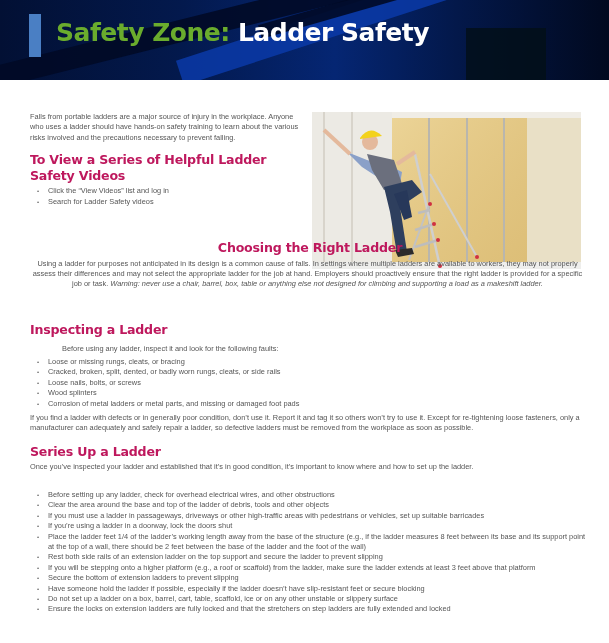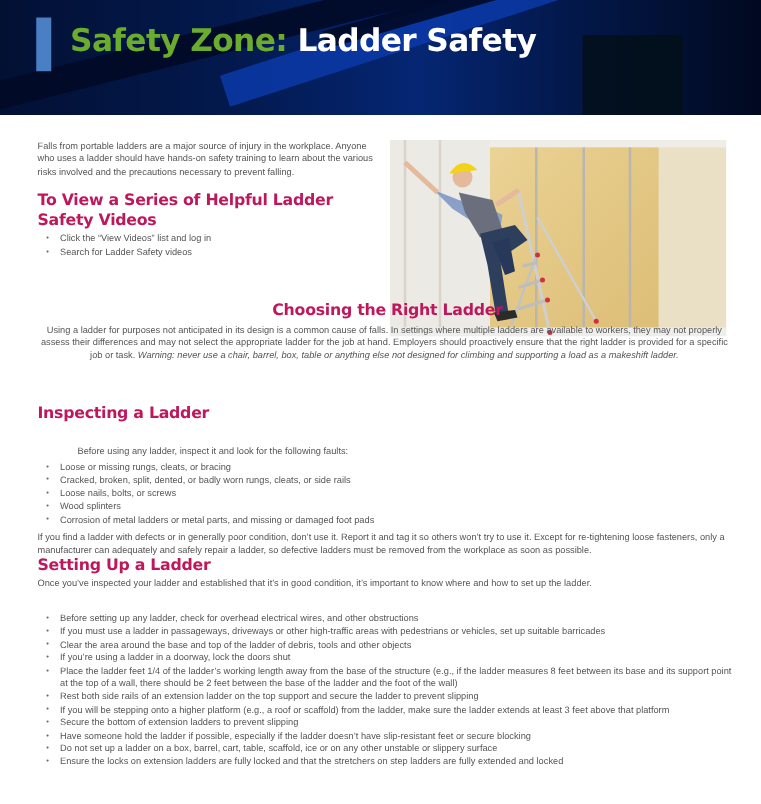--- a/index.html
+++ b/index.html
@@ -4,21 +4,21 @@
 <style>
   html, body { margin: 0; padding: 0; }
   body {
     width: 609px; height: 643px; overflow: hidden;
     background: #ffffff;
     font-family: "Liberation Sans", "DejaVu Sans", sans-serif;
     color: #555555;
     position: relative;
   }
   .header {
-    position: absolute; left: 0; top: 0; width: 609px; height: 92px;
+    position: absolute; left: 0; top: 0; width: 609px; height: 80px;
     background:
       linear-gradient(160deg, rgba(20,60,170,0.0) 0%, rgba(20,60,170,0.0) 100%),
       linear-gradient(90deg, #021034 0%, #03194d 30%, #052673 55%, #03184a 75%, #01091f 100%);
     overflow: hidden;
   }
   .header .stripe {
     position: absolute; height: 22px; background: #0a3aa8; opacity: 0.85;
     transform-origin: left center;
   }
   .header .stripe.dark { background: #010a26; opacity: 0.9; }
@@ -125,38 +125,38 @@
   </ul>
 </div>
 
 <div class="sec" style="top:240px;text-align:center;">
   <h2>Choosing the Right Ladder</h2>
   <p style="margin-top:3px; width:555px;"><span style="display:inline;">Using a ladder for purposes not anticipated in its design is a common cause of falls. In settings where multiple ladders are available to workers, they may not properly assess their differences and may not select the appropriate ladder for the job at hand. Employers should proactively ensure that the right ladder is provided for a specific job or task. </span><span class="italic">Warning: never use a chair, barrel, box, table or anything else not designed for climbing and supporting a load as a makeshift ladder.</span></p>
 </div>
 
 <div class="sec" style="top:322px;">
   <h2>Inspecting a Ladder</h2>
-  <p style="margin-top:18px;padding-left:32px;">Before using any ladder, inspect it and look for the following faults:</p>
+  <p style="margin-top:6px;padding-left:32px;">Before using any ladder, inspect it and look for the following faults:</p>
   <ul style="margin-top:3px;">
     <li>Loose or missing rungs, cleats, or bracing</li>
     <li>Cracked, broken, split, dented, or badly worn rungs, cleats, or side rails</li>
     <li>Loose nails, bolts, or screws</li>
     <li>Wood splinters</li>
     <li>Corrosion of metal ladders or metal parts, and missing or damaged foot pads</li>
   </ul>
   <p style="margin-top:4px; width:560px;">If you find a ladder with defects or in generally poor condition, don’t use it. Report it and tag it so others won’t try to use it. Except for re-tightening loose fasteners, only a manufacturer can adequately and safely repair a ladder, so defective ladders must be removed from the workplace as soon as possible.</p>
 </div>
 
 <div class="sec" style="top:444px;">
-  <h2>Setting Up a Ladder</h2>
+  <h2>Series Up a Ladder</h2>
   <p style="margin-top:2px;">Once you’ve inspected your ladder and established that it’s in good condition, it’s important to know where and how to set up the ladder.</p>
   <ul style="margin-top:18px; width:545px;">
     <li>Before setting up any ladder, check for overhead electrical wires, and other obstructions</li>
+    <li>Clear the area around the base and top of the ladder of debris, tools and other objects</li>
     <li>If you must use a ladder in passageways, driveways or other high-traffic areas with pedestrians or vehicles, set up suitable barricades</li>
-    <li>Clear the area around the base and top of the ladder of debris, tools and other objects</li>
     <li>If you’re using a ladder in a doorway, lock the doors shut</li>
     <li>Place the ladder feet 1/4 of the ladder’s working length away from the base of the structure (e.g., if the ladder measures 8 feet between its base and its support point at the top of a wall, there should be 2 feet between the base of the ladder and the foot of the wall)</li>
     <li>Rest both side rails of an extension ladder on the top support and secure the ladder to prevent slipping</li>
     <li>If you will be stepping onto a higher platform (e.g., a roof or scaffold) from the ladder, make sure the ladder extends at least 3 feet above that platform</li>
     <li>Secure the bottom of extension ladders to prevent slipping</li>
     <li>Have someone hold the ladder if possible, especially if the ladder doesn’t have slip-resistant feet or secure blocking</li>
     <li>Do not set up a ladder on a box, barrel, cart, table, scaffold, ice or on any other unstable or slippery surface</li>
     <li>Ensure the locks on extension ladders are fully locked and that the stretchers on step ladders are fully extended and locked</li>
   </ul>
 </div>

